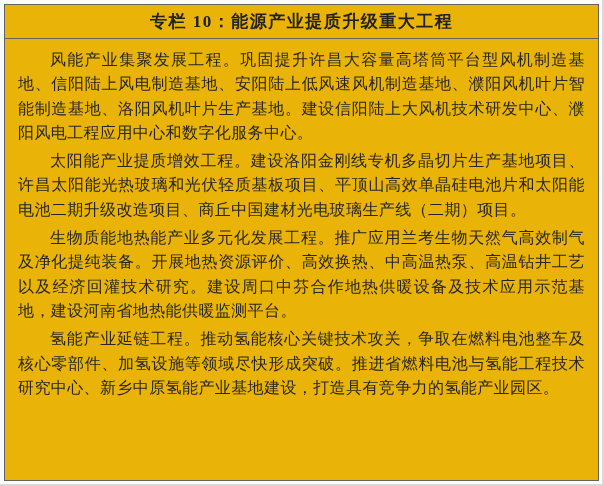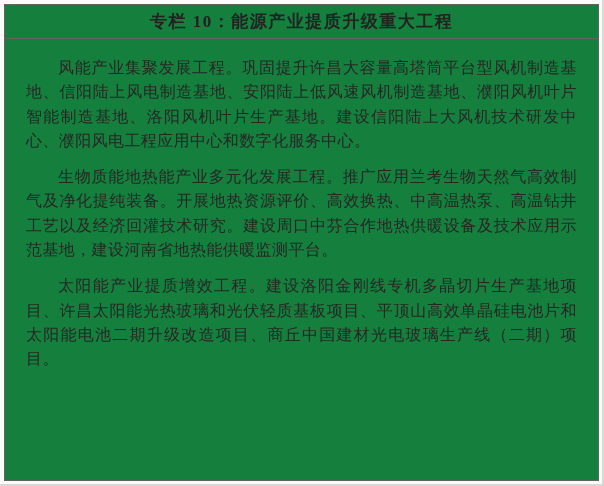--- a/index.html
+++ b/index.html
@@ -16,21 +16,21 @@
     
     box-shadow: inset -2px -2px 0 #d8d8d6;
   }
   .panel {
     position: absolute;
     left: 4px;
     top: 4px;
     right: 5px;
     bottom: 5px;
     border: 1px solid #636363;
-    background: #15803d;
+    background: #eab308;
     box-sizing: border-box;
     display: flex;
     flex-direction: column;
   }
   .panel-title {
     height: 33px;
     line-height: 33px;
     text-align: center;
     font-size: 17px;
     font-weight: bold;
@@ -39,32 +39,33 @@
     border-bottom: 1px solid #636363;
     flex: 0 0 auto;
     white-space: nowrap;
   }
   .panel-body {
     flex: 1 1 auto;
     padding: 5px 9px 6px 9px;
     color: #262626;
   }
   .panel-body p {
-    margin: 12px;
+    margin: 4px;
     text-indent: 2em;
     font-size: 16px;
     line-height: 24.3px;
     text-align: justify;
     text-justify: inter-character;
     letter-spacing: 0.4px;
   }
 </style>
 </head>
 <body>
 
 <div class="panel">
   <div class="panel-title">专栏 10：能源产业提质升级重大工程</div>
   <div class="panel-body">
     <p>风能产业集聚发展工程。巩固提升许昌大容量高塔筒平台型风机制造基地、信阳陆上风电制造基地、安阳陆上低风速风机制造基地、濮阳风机叶片智能制造基地、洛阳风机叶片生产基地。建设信阳陆上大风机技术研发中心、濮阳风电工程应用中心和数字化服务中心。</p>
+    <p>太阳能产业提质增效工程。建设洛阳金刚线专机多晶切片生产基地项目、许昌太阳能光热玻璃和光伏轻质基板项目、平顶山高效单晶硅电池片和太阳能电池二期升级改造项目、商丘中国建材光电玻璃生产线（二期）项目。</p>
     <p>生物质能地热能产业多元化发展工程。推广应用兰考生物天然气高效制气及净化提纯装备。开展地热资源评价、高效换热、中高温热泵、高温钻井工艺以及经济回灌技术研究。建设周口中芬合作地热供暖设备及技术应用示范基地，建设河南省地热能供暖监测平台。</p>
-    <p>太阳能产业提质增效工程。建设洛阳金刚线专机多晶切片生产基地项目、许昌太阳能光热玻璃和光伏轻质基板项目、平顶山高效单晶硅电池片和太阳能电池二期升级改造项目、商丘中国建材光电玻璃生产线（二期）项目。</p>
+    <p>氢能产业延链工程。推动氢能核心关键技术攻关，争取在燃料电池整车及核心零部件、加氢设施等领域尽快形成突破。推进省燃料电池与氢能工程技术研究中心、新乡中原氢能产业基地建设，打造具有竞争力的氢能产业园区。</p>
   </div>
 </div>
 
 </body></html>

